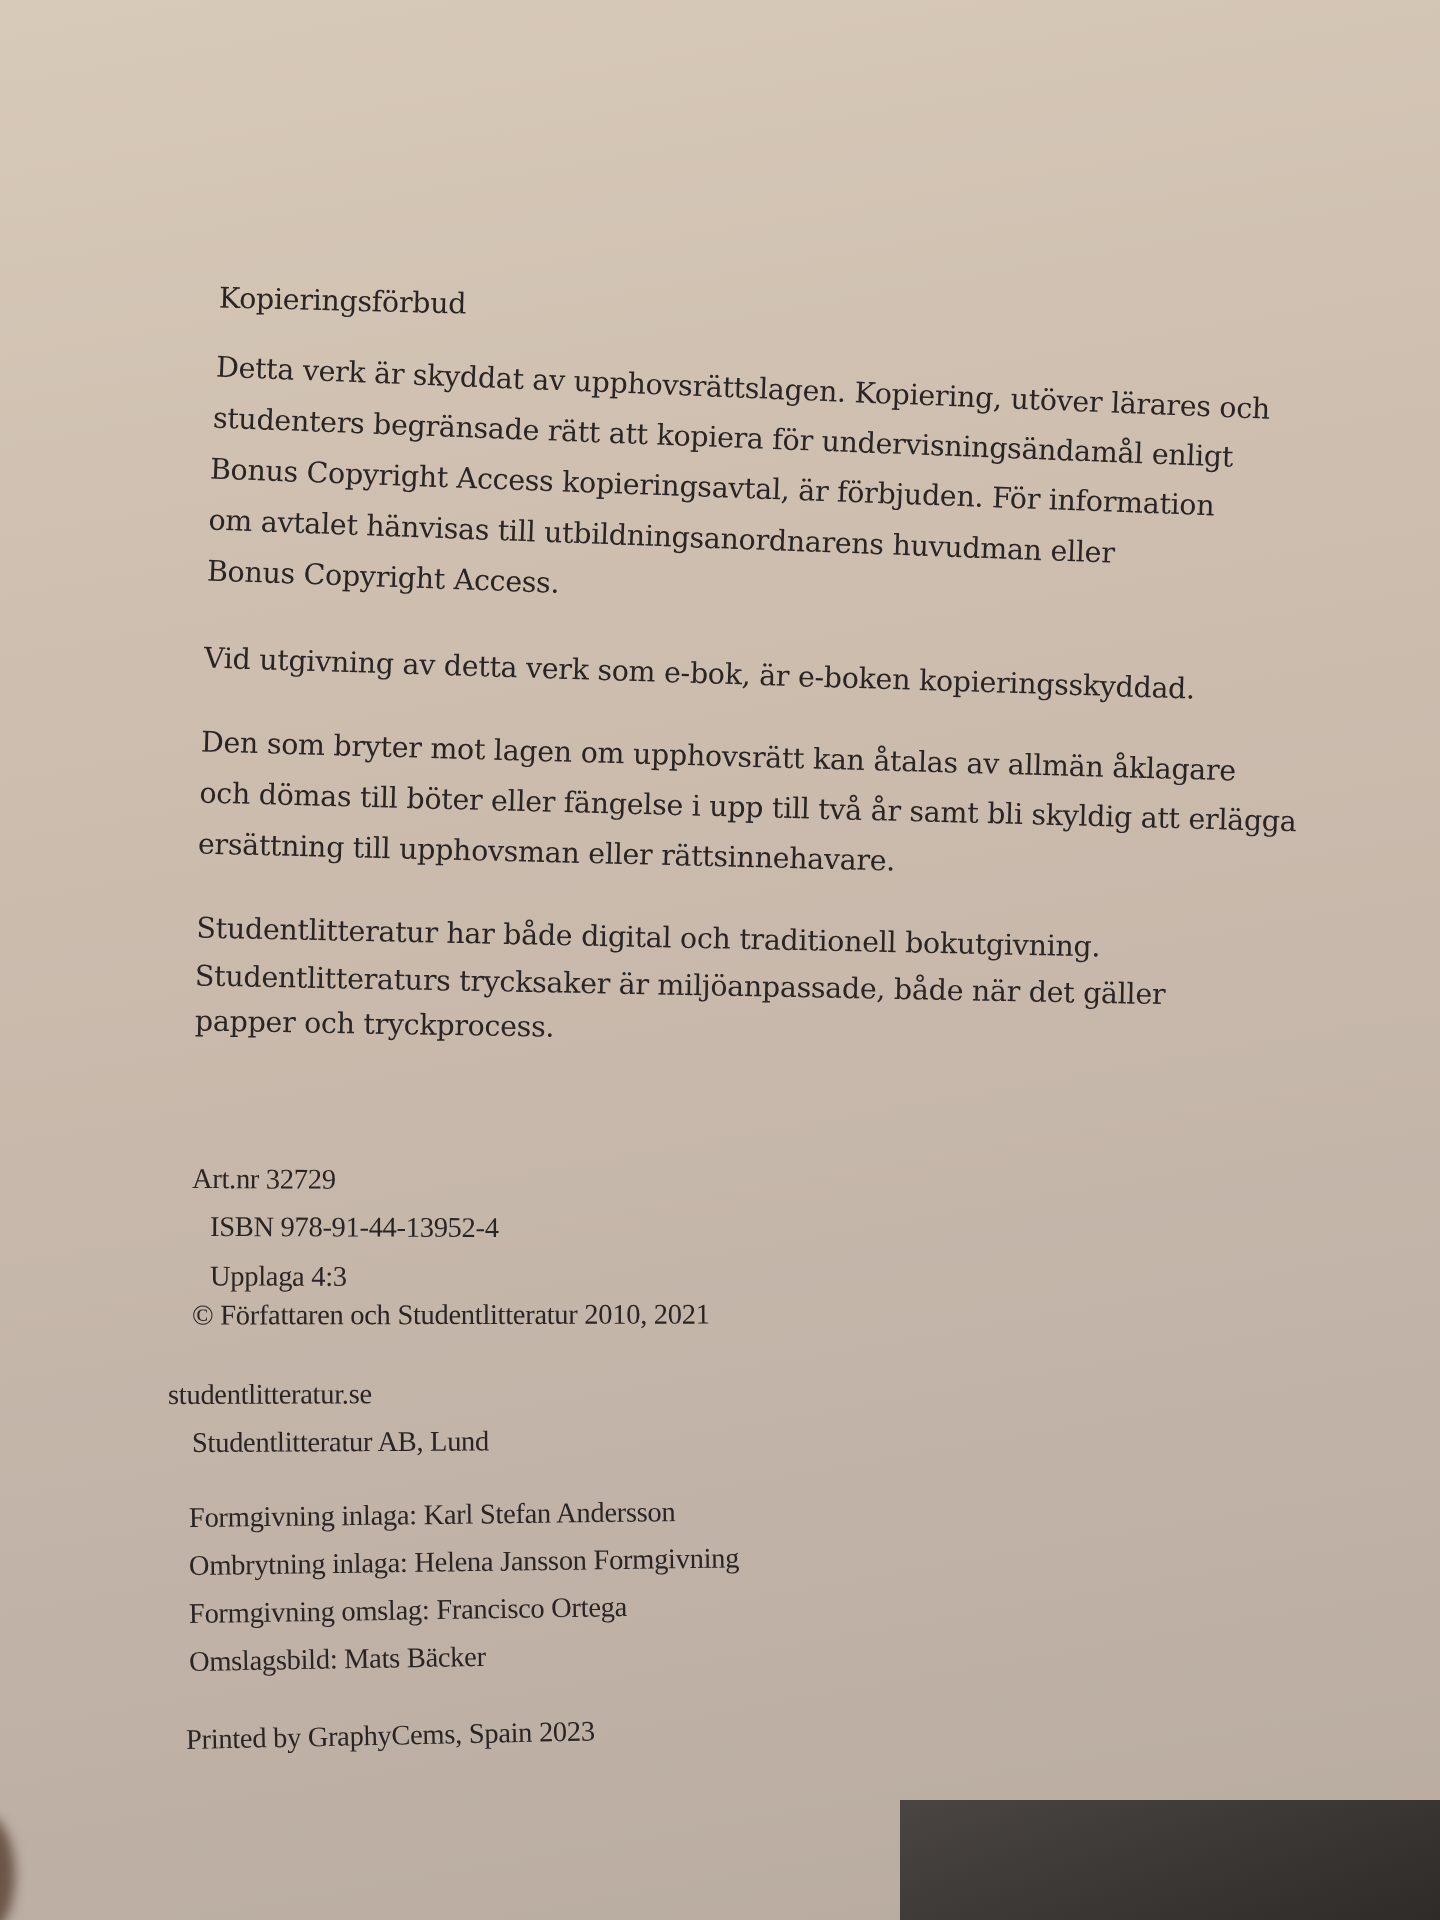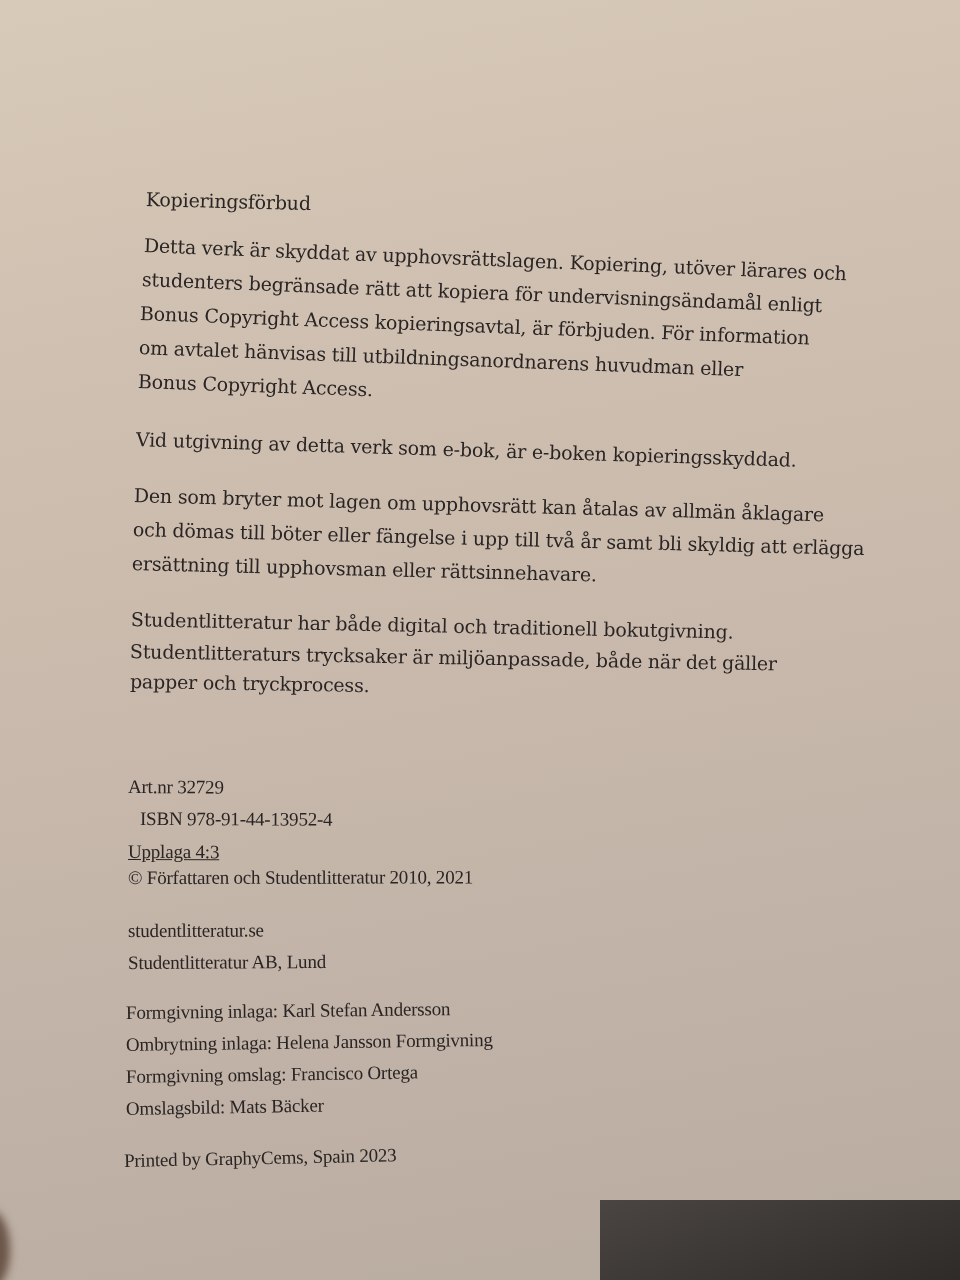--- a/index.html
+++ b/index.html
@@ -86,26 +86,26 @@
 
   <div>
     <p class="line body-text" style="left:131px; top:608px; transform:rotate(1.2deg);">Studentlitteratur har både digital och traditionell bokutgivning.</p>
     <p class="line body-text" style="left:130px; top:640px; transform:rotate(1.1deg);">Studentlitteraturs trycksaker är miljöanpassade, både när det gäller</p>
     <p class="line body-text" style="left:130px; top:670px; transform:rotate(1.0deg);">papper och tryckprocess.</p>
   </div>
 
   <div>
     <p class="line meta-text" style="left:128px; top:776px; transform:rotate(0.3deg);">Art.nr 32729</p>
     <p class="line meta-text" style="left:140px; top:808px; transform:rotate(0.2deg);">ISBN 978-91-44-13952-4</p>
-    <p class="line meta-text" style="left:128px; top:841px; transform:rotate(0.1deg);text-decoration:underline;">Upplaga 4:3</p>
+    <p class="line meta-text" style="left:140px; top:841px; transform:rotate(0.1deg);">Upplaga 4:3</p>
   </div>
 
   <div>
     <p class="line meta-text" style="left:128px; top:867px; transform:rotate(-0.1deg);">© Författaren och Studentlitteratur 2010, 2021</p>
-    <p class="line meta-text" style="left:128px; top:920px; transform:rotate(-0.2deg);">studentlitteratur.se</p>
+    <p class="line meta-text" style="left:112px; top:920px; transform:rotate(-0.2deg);">studentlitteratur.se</p>
     <p class="line meta-text" style="left:128px; top:952px; transform:rotate(-0.3deg);">Studentlitteratur AB, Lund</p>
   </div>
 
   <div>
     <p class="line meta-text" style="left:126px; top:1002px; transform:rotate(-0.7deg);">Formgivning inlaga: Karl Stefan Andersson</p>
     <p class="line meta-text" style="left:126px; top:1034px; transform:rotate(-0.8deg);">Ombrytning inlaga: Helena Jansson Formgivning</p>
     <p class="line meta-text" style="left:126px; top:1066px; transform:rotate(-0.9deg);">Formgivning omslag: Francisco Ortega</p>
     <p class="line meta-text" style="left:126px; top:1098px; transform:rotate(-1.0deg);">Omslagsbild: Mats Bäcker</p>
   </div>
 

